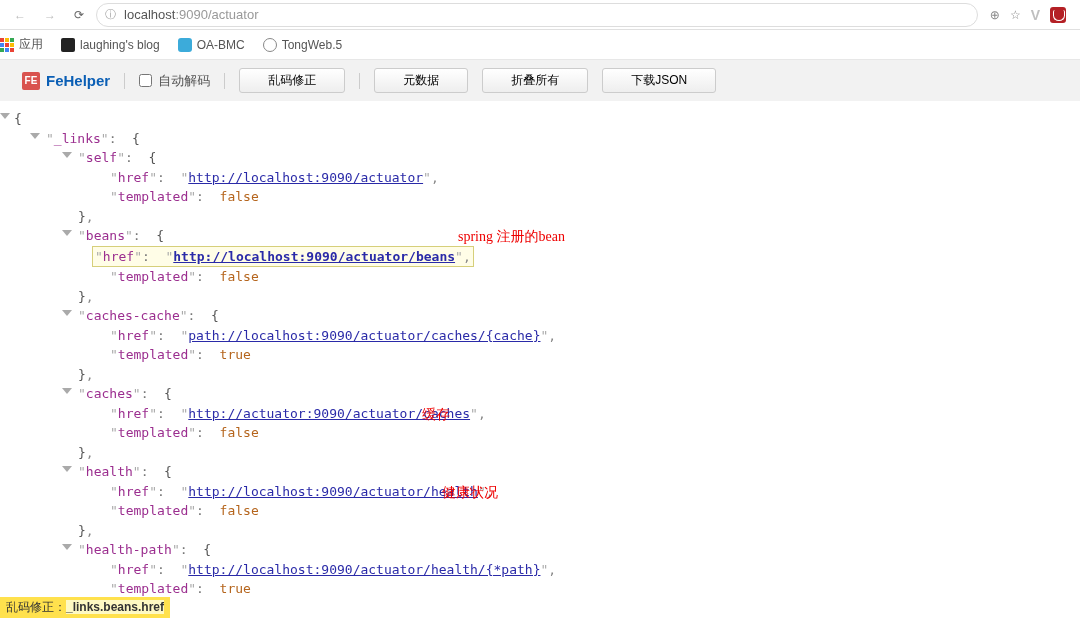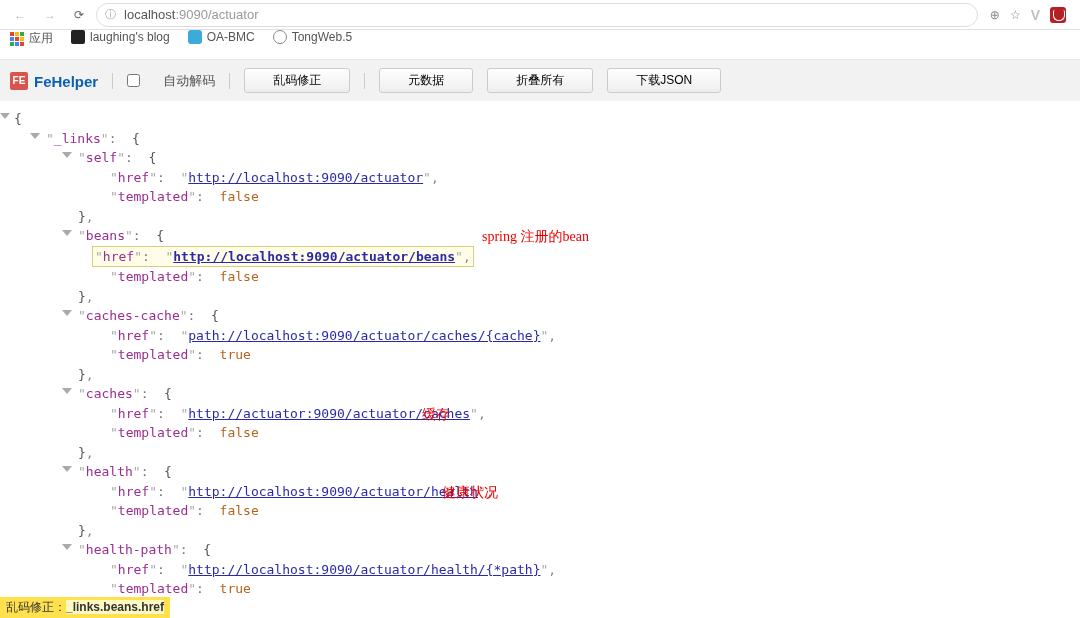--- a/index.html
+++ b/index.html
@@ -10,36 +10,36 @@
   .nav-icon { color:#6a6a6a; padding:4px 6px; cursor:pointer; }
   .nav-icon.disabled { color:#bbb; }
   .address { flex:1; display:flex; align-items:center; height:24px; border:1px solid #ddd; border-radius:14px; padding:0 8px; color:#555; font-size:13px; }
   .addr-light { color:#a3a3a3; margin-right:8px; font-size:11px; }
   .right-icons { display:flex; gap:10px; align-items:center; padding:0 6px; }
   .shield { width:16px; height:16px; background:#b42025; border-radius:3px; position:relative; }
   .shield::after { content:""; position:absolute; left:3px; top:3px; width:10px; height:10px; border:1.5px solid #fff; border-radius:2px 2px 50% 50%; border-top:none; }
   .vbtn { color:#bfbfbf; font-weight:bold; font-size:14px; }
   
   
-  .bmbar { height:30px; display:flex; align-items:flex-start; padding:0 10px; gap:18px; border-bottom:1px solid #e7e7e7; font-size:12px; color:#555; }
+  .bmbar { height:30px; display:flex; align-items:center; padding:0 0; gap:18px; border-bottom:1px solid #e7e7e7; font-size:12px; color:#555; }
   .bm { display:flex; align-items:center; gap:5px; cursor:pointer; }
   .apps { width:14px; height:14px; display:grid; grid-template-columns:1fr 1fr 1fr; grid-template-rows:1fr 1fr 1fr; gap:1px; }
   .apps span:nth-child(1){background:#ea4335;} .apps span:nth-child(2){background:#fbbc05;} .apps span:nth-child(3){background:#34a853;}
   .apps span:nth-child(4){background:#4285f4;} .apps span:nth-child(5){background:#ea4335;} .apps span:nth-child(6){background:#fbbc05;}
   .apps span:nth-child(7){background:#34a853;} .apps span:nth-child(8){background:#4285f4;} .apps span:nth-child(9){background:#ea4335;}
   .laugh-ico { width:14px; height:14px; background:#222; border-radius:2px; }
   .oa-ico { width:14px; height:14px; background:#3cabda; border-radius:3px; }
   .tw-ico { width:14px; height:14px; border:1px solid #888; border-radius:50%; }
   
   
   .fh-bar { background:#f2f2f2; padding:8px 10px; display:flex; align-items:center; gap:14px; font-size:13px; color:#555; }
-  .fh-logo { display:flex; align-items:flex-end; gap:6px; font-weight:bold; color:#0b5fb5; font-size:15px; }
+  .fh-logo { display:flex; align-items:center; gap:6px; font-weight:bold; color:#0b5fb5; font-size:15px;margin-left:12px; }
   .fh-square { width:18px; height:18px; background:#d9534f; color:#fff; display:flex; align-items:center; justify-content:center; font-size:10px; border-radius:2px; }
   .fh-sep { width:1px; height:16px; background:#ccc; }
-  .fh-check { display:flex; align-items:center; gap:20px; }
+  .fh-check { display:flex; align-items:center; gap:3px; }
   .fh-sort { display:flex; align-items:center; gap:6px; }
   .fh-btn { background:linear-gradient(#fff,#eee); border:1px solid #ccc; padding:3px 28px; border-radius:3px; font-size:12px; cursor:pointer; }
   
   
   .json-area { padding:8px 2px 30px 2px; font-family:Consolas,Monaco,monospace; font-size:13px; line-height:1.5; position:relative; }
   .row { position:relative; white-space:nowrap; }
   .toggle { position:absolute; left:0; top:2px; width:0;height:0; border-top:5px solid transparent; border-bottom:5px solid transparent; border-left:6px solid #aaa; transform:rotate(90deg); cursor:pointer; }
   .key { color:#9b2e8f; }
   .q { color:#aaa; }
   .colon { color:#777; }
@@ -128,21 +128,21 @@
   <div class="row" style="padding-left:12px"><span class="toggle"></span><span class="brace">{</span></div>
 
   <div class="row" style="padding-left:44px"><span class="toggle" style="left:30px"></span><span class="q">"</span><span class="key">_links</span><span class="q">"</span><span class="colon">: &nbsp;</span><span class="brace">{</span></div>
 
   <div class="row" style="padding-left:76px"><span class="toggle" style="left:62px"></span><span class="q">"</span><span class="key">self</span><span class="q">"</span><span class="colon">: &nbsp;</span><span class="brace">{</span></div>
   <div class="row" style="padding-left:108px"><span class="q">"</span><span class="key">href</span><span class="q">"</span><span class="colon">: &nbsp;</span><span class="q">"</span><span class="str">http://localhost:9090/actuator</span><span class="q">"</span><span class="comma">,</span></div>
   <div class="row" style="padding-left:108px"><span class="q">"</span><span class="key">templated</span><span class="q">"</span><span class="colon">: &nbsp;</span><span class="bool">false</span></div>
   <div class="row" style="padding-left:76px"><span class="brace">}</span><span class="comma">,</span></div>
 
   <div class="row" style="padding-left:76px"><span class="toggle" style="left:62px"></span><span class="q">"</span><span class="key">beans</span><span class="q">"</span><span class="colon">: &nbsp;</span><span class="brace">{</span>
-    <span class="ann" style="left:480px;top:0">spring 注册的bean</span>
+    <span class="ann" style="left:456px;top:0">spring 注册的bean</span>
   </div>
   <div class="row" style="padding-left:90px"><span class="highlight"><span class="q">"</span><span class="key">href</span><span class="q">"</span><span class="colon">: &nbsp;</span><span class="q">"</span><span class="str" style="font-weight:bold">http://localhost:9090/actuator/beans</span><span class="q">"</span><span class="comma">,</span></span></div>
   <div class="row" style="padding-left:108px"><span class="q">"</span><span class="key">templated</span><span class="q">"</span><span class="colon">: &nbsp;</span><span class="bool">false</span></div>
   <div class="row" style="padding-left:76px"><span class="brace">}</span><span class="comma">,</span></div>
 
   <div class="row" style="padding-left:76px"><span class="toggle" style="left:62px"></span><span class="q">"</span><span class="key">caches-cache</span><span class="q">"</span><span class="colon">: &nbsp;</span><span class="brace">{</span></div>
   <div class="row" style="padding-left:108px"><span class="q">"</span><span class="key">href</span><span class="q">"</span><span class="colon">: &nbsp;</span><span class="q">"</span><span class="str">path://localhost:9090/actuator/caches/{cache}</span><span class="q">"</span><span class="comma">,</span></div>
   <div class="row" style="padding-left:108px"><span class="q">"</span><span class="key">templated</span><span class="q">"</span><span class="colon">: &nbsp;</span><span class="bool">true</span></div>
   <div class="row" style="padding-left:76px"><span class="brace">}</span><span class="comma">,</span></div>
 

